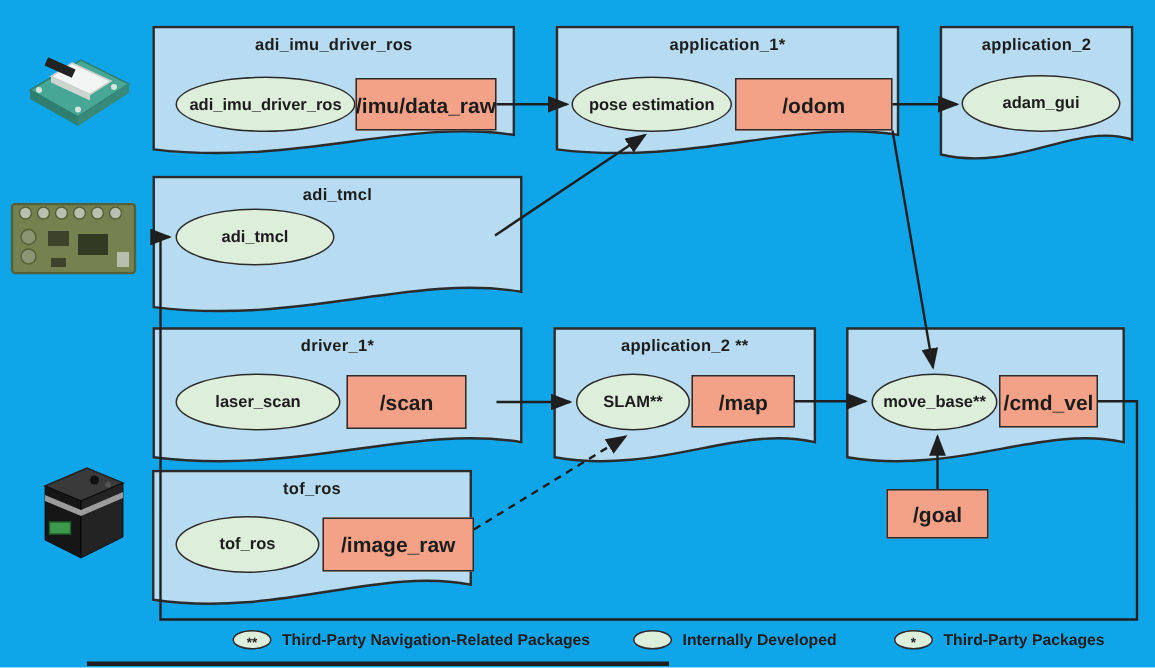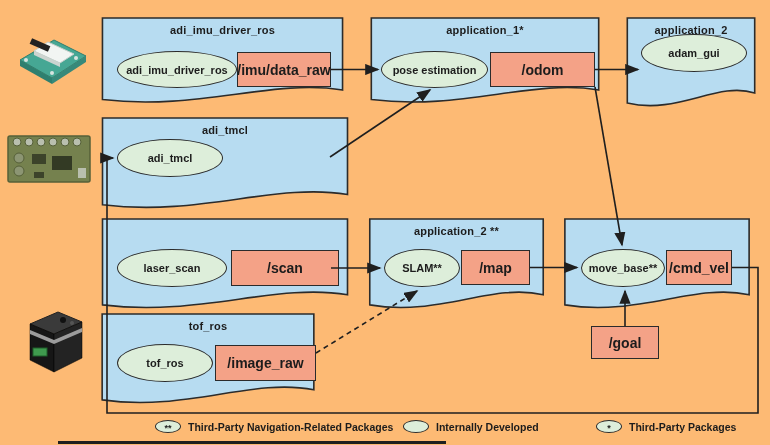--- a/index.html
+++ b/index.html
@@ -1,17 +1,17 @@
 <!DOCTYPE html>
 <html><head>
 <meta charset="utf-8">
 <style>
   html,body{margin:0;padding:0;background:#fff;}
   #stage{
-    position:relative;width:770px;height:445px;background:#fdba74;overflow:hidden;
+    position:relative;width:770px;height:445px;background:#0ea5e9;overflow:hidden;
     font-family:"Liberation Sans",sans-serif;
   }
   .pkg{position:absolute;}
   .pkg svg{position:absolute;left:0;top:0;width:100%;height:100%;}
   .pkg-title{
     position:absolute;left:0;top:7px;width:100%;text-align:center;
     font-size:11px;font-weight:700;color:#1c1c1c;letter-spacing:.2px;
   }
   .node{
     position:absolute;background:#ddeeda;border:1.6px solid #2b2b2b;border-radius:50%;
@@ -66,20 +66,21 @@
     <svg viewBox="0 0 100 100" preserveAspectRatio="none">
       <path d="M 1 1 L 99 1 L 99 76 C 70 64, 40 98, 1 86 Z" fill="#b7dcf1" stroke="#2b2b2b" stroke-width="1.6" vector-effect="non-scaling-stroke"></path>
     </svg>
     <div class="pkg-title">adi_tmcl</div>
   </div>
 
   <div class="pkg" style="left:100px;top:218px;width:250px;height:101px;">
     <svg viewBox="0 0 100 100" preserveAspectRatio="none">
       <path d="M 1 1 L 99 1 L 99 76 C 70 64, 40 98, 1 86 Z" fill="#b7dcf1" stroke="#2b2b2b" stroke-width="1.6" vector-effect="non-scaling-stroke"></path>
     </svg>
+    <div class="pkg-title">driver_1*</div>
   </div>
 
   <div class="pkg" style="left:368px;top:218px;width:177px;height:101px;">
     <svg viewBox="0 0 100 100" preserveAspectRatio="none">
       <path d="M 1 1 L 99 1 L 99 76 C 70 64, 40 98, 1 86 Z" fill="#b7dcf1" stroke="#2b2b2b" stroke-width="1.6" vector-effect="non-scaling-stroke"></path>
     </svg>
     <div class="pkg-title">application_2 **</div>
   </div>
 
   <div class="pkg" style="left:563px;top:218px;width:188px;height:101px;">
@@ -90,30 +91,30 @@
 
   <div class="pkg" style="left:100px;top:313px;width:216px;height:101px;">
     <svg viewBox="0 0 100 100" preserveAspectRatio="none">
       <path d="M 1 1 L 99 1 L 99 76 C 70 64, 40 98, 1 86 Z" fill="#b7dcf1" stroke="#2b2b2b" stroke-width="1.6" vector-effect="non-scaling-stroke"></path>
     </svg>
     <div class="pkg-title">tof_ros</div>
   </div>
 
   <div class="node" style="left:117px;top:51px;width:120px;height:37px;">adi_imu_driver_ros</div>
   <div class="node" style="left:381px;top:51px;width:107px;height:37px;text-align:center;">pose estimation</div>
-  <div class="node" style="left:641px;top:34px;width:106px;height:38px;text-align:center;">adam_gui</div>
+  <div class="node" style="left:641px;top:50px;width:106px;height:38px;text-align:center;">adam_gui</div>
   <div class="node" style="left:117px;top:139px;width:106px;height:38px;">adi_tmcl</div>
   <div class="node" style="left:117px;top:249px;width:110px;height:38px;">laser_scan</div>
   <div class="node" style="left:581px;top:249px;width:84px;height:38px;">move_base**</div>
   <div class="node" style="left:384px;top:249px;width:76px;height:38px;">SLAM**</div>
   <div class="node" style="left:117px;top:344px;width:96px;height:38px;">tof_ros</div>
 
   <div class="topic" style="left:237px;top:52px;width:94px;height:35px;">/imu/data_raw</div>
   <div class="topic" style="left:490px;top:52px;width:105px;height:35px;">/odom</div>
-  <div class="topic" style="left:231px;top:250px;width:108px;height:36px;">/scan</div>
+  <div class="topic" style="left:231px;top:250px;width:80px;height:36px;">/scan</div>
   <div class="topic" style="left:461px;top:250px;width:69px;height:35px;">/map</div>
   <div class="topic" style="left:215px;top:345px;width:101px;height:36px;">/image_raw</div>
   <div class="topic" style="left:666px;top:250px;width:66px;height:35px;">/cmd_vel</div>
   <div class="topic" style="left:591px;top:326px;width:68px;height:33px;">/goal</div>
 
   <svg id="edges" width="770" height="445">
     <defs>
       <marker id="arr" markerWidth="9" markerHeight="7" refX="8" refY="3.5" orient="auto">
         <polygon points="0 0, 9 3.5, 0 7" fill="#1f1f1f"></polygon>
       </marker>
@@ -173,21 +174,21 @@
     <polygon points="14,30 38,40 66,28 66,32 38,44 14,34" fill="#9c9c9c"></polygon>
     <circle cx="47" cy="20" r="3" fill="#111"></circle>
     <circle cx="56" cy="23" r="2" fill="#555"></circle>
     <rect x="17" y="48" width="14" height="8" fill="#3f9a4e" stroke="#1f5f2a"></rect>
   </svg>
 
   <div class="legend" style="left:155px;top:420px;">
     <div class="legend-ellipse">**</div>
     <div class="legend-label">Third-Party Navigation-Related Packages</div>
   </div>
-  <div class="legend" style="left:403px;top:420px;justify-content:flex-end;">
+  <div class="legend" style="left:422px;top:420px;justify-content:flex-end;">
     <div class="legend-ellipse"></div>
     <div class="legend-label">Internally Developed</div>
   </div>
   <div class="legend" style="left:596px;top:420px;">
     <div class="legend-ellipse">*</div>
     <div class="legend-label">Third-Party Packages</div>
   </div>
 
   <div class="bottom-bar"></div>
 </div>

